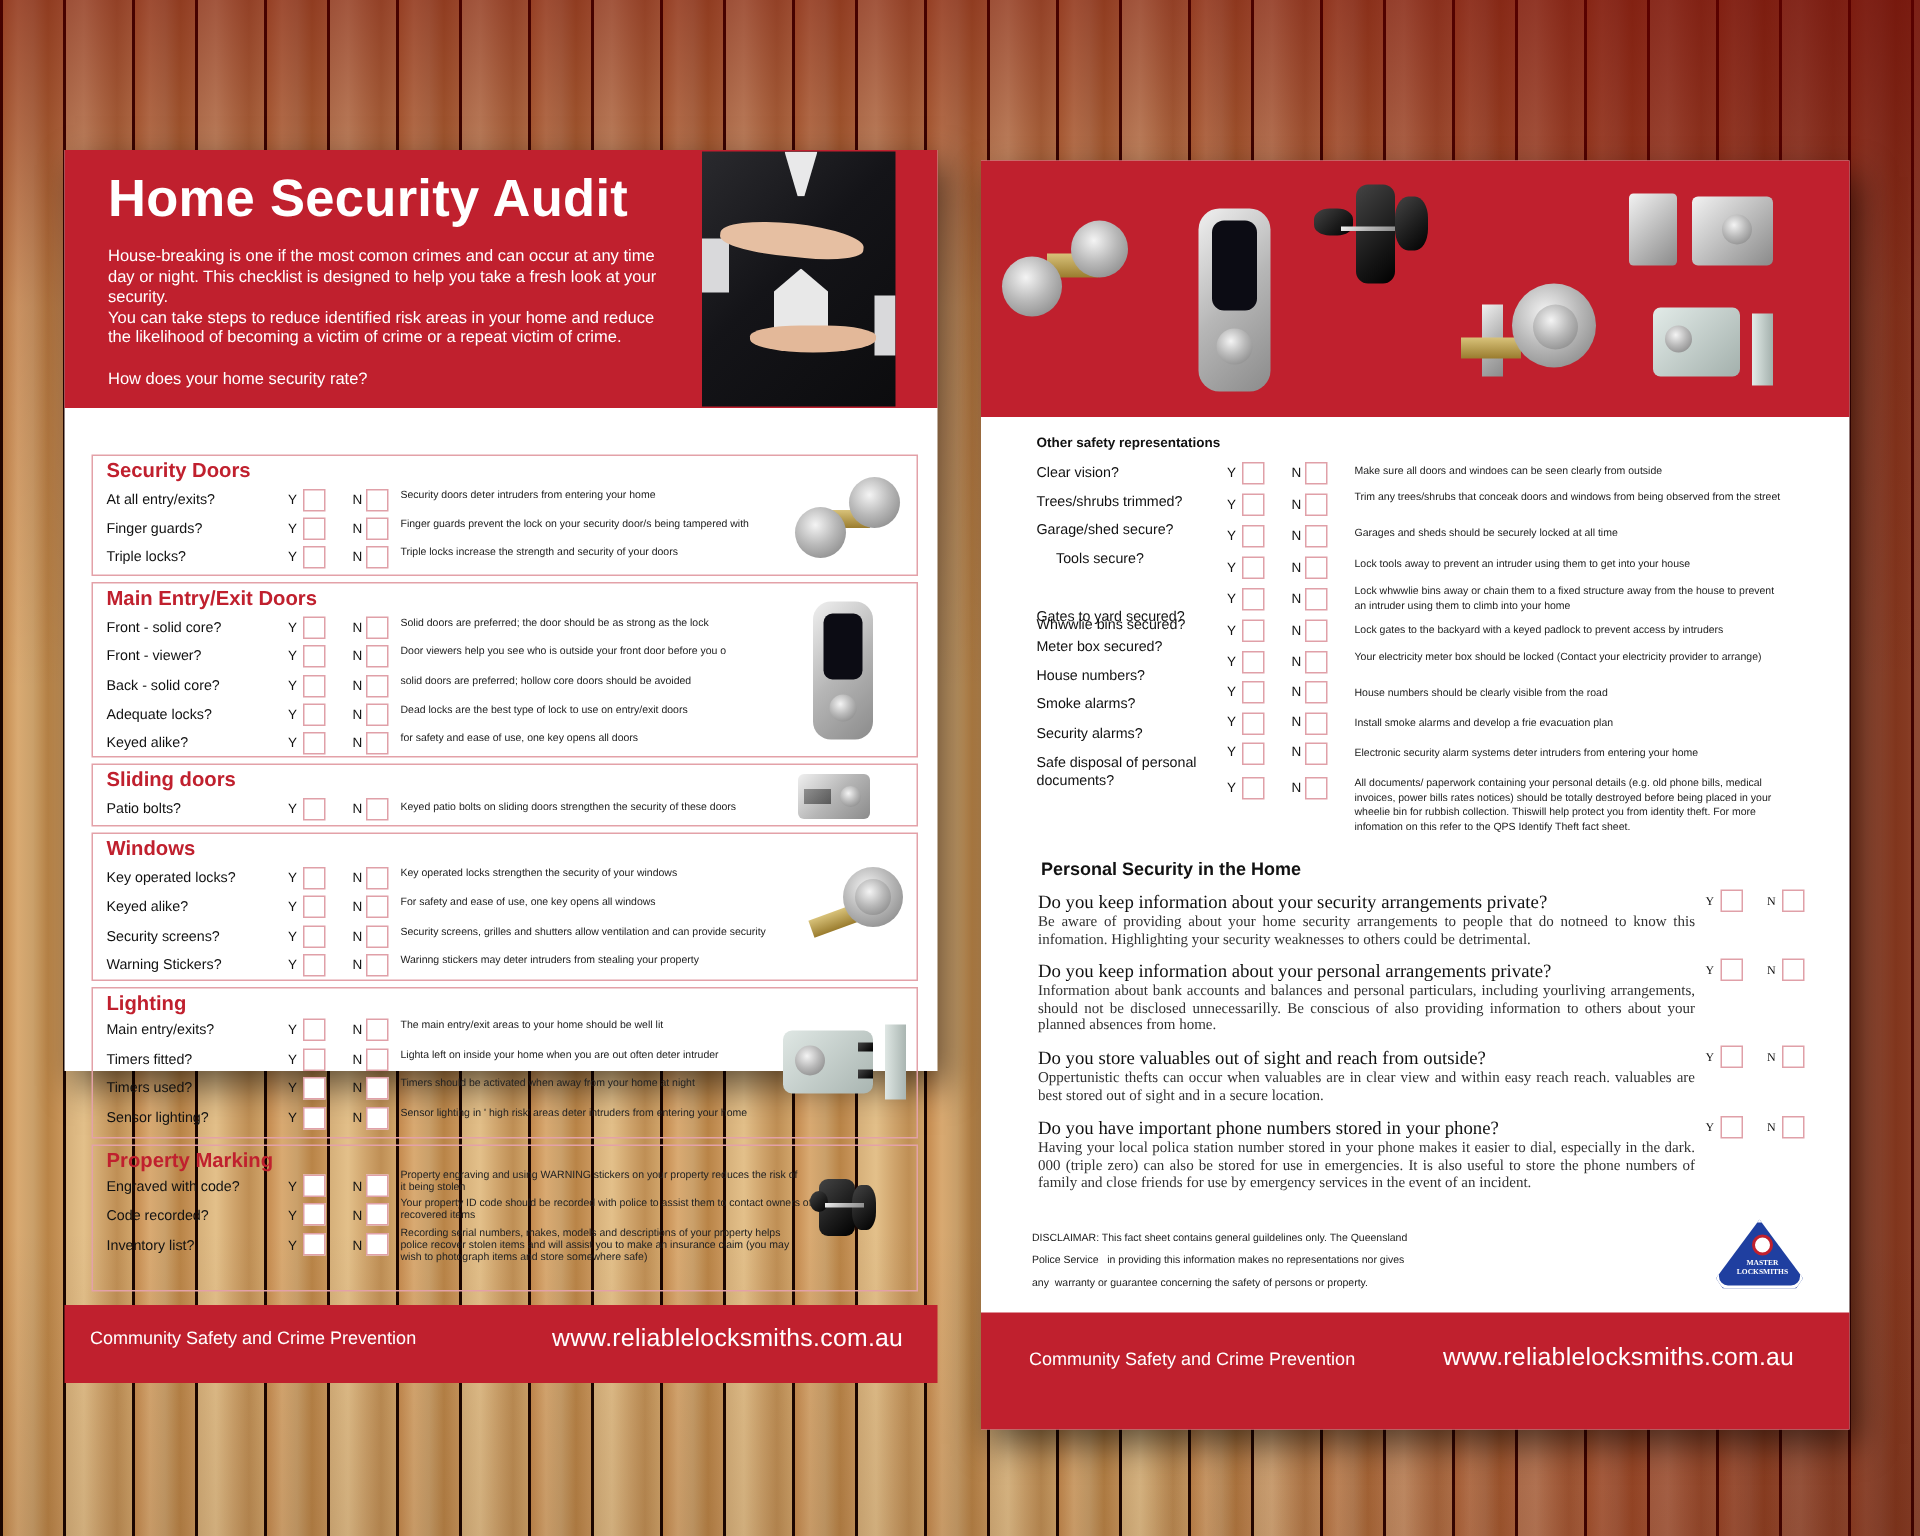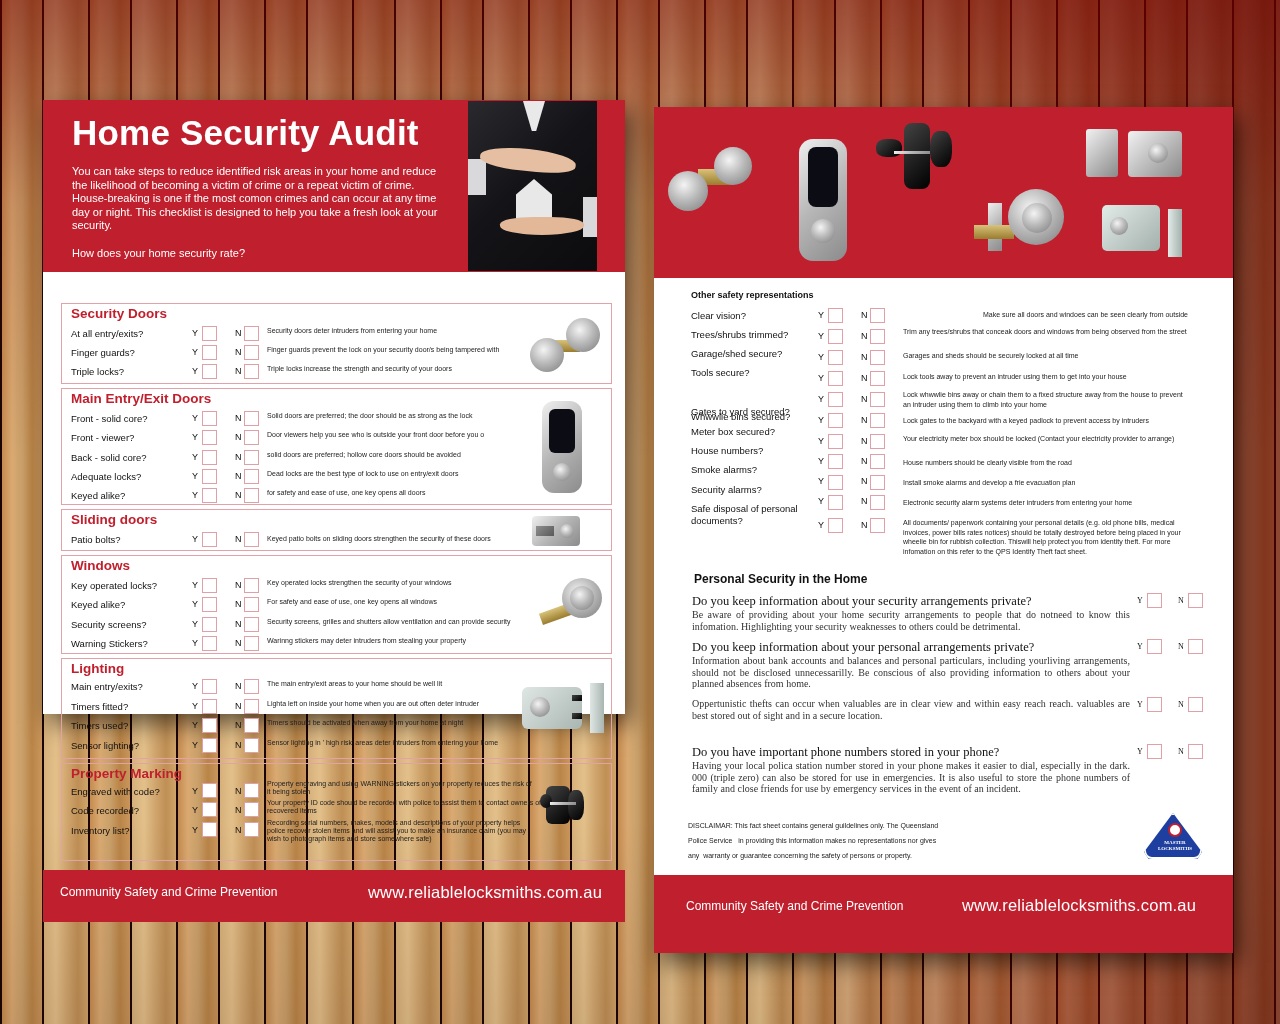--- a/index.html
+++ b/index.html
@@ -113,22 +113,22 @@
   .badge .ring { position:absolute; left: 22px; top: 8px; width: 14px; height: 14px; border-radius: 50%; background:#fff; border: 2px solid #c0202e; }
   .badge .txt { position:absolute; left: 6px; top: 25px; width: 46px; text-align:center; color:#fff; font-size: 5px; font-weight:bold; line-height: 6px; font-family: "Liberation Serif", serif; }
 </style>
 </head>
 <body>
 
 <div class="page" id="page-left">
   <div class="hdr-left red">
     <div class="hdr-title">Home Security Audit</div>
     <div class="hdr-intro">
+      <p>House-breaking is one if the most comon crimes and can occur at any time day or night. This checklist is designed to help you take a fresh look at your security.</p>
       <p>You can take steps to reduce identified risk areas in your home and reduce the likelihood of becoming a victim of crime or a repeat victim of crime.</p>
-      <p>House-breaking is one if the most comon crimes and can occur at any time day or night. This checklist is designed to help you take a fresh look at your security.</p>
     </div>
     <div class="hdr-rate">How does your home security rate?</div>
     <div class="hdr-photo">
       <div class="shirt"></div>
       <div class="cuff-l"></div>
       <div class="cuff-r"></div>
       <div class="hand-top"></div>
       <div class="house"></div>
       <div class="hand-bot"></div>
     </div>
@@ -389,21 +389,21 @@
     </div>
     <div class="lockimg" style="left:448px;top:98px;width:84px;height:56px;">
       <div class="silver" style="left:0;top:0;width:58px;height:46px;border-radius:5px;background:linear-gradient(135deg,#e2ebe8,#a3b0ac);"></div>
       <div class="knob" style="left:8px;top:12px;width:18px;height:18px;"></div>
       <div class="silver" style="left:66px;top:4px;width:14px;height:48px;background:linear-gradient(90deg,#e2ebe8,#a3b0ac);"></div>
     </div>
   </div>
 
   <div class="osc-title">Other safety representations</div>
 
-  <div class="orow" style="top:201px;text-align:right;">
+  <div class="orow" style="top:201px;">
     <span class="lbl" style="top:2px;">Clear vision?</span>
     <span class="y" style="top:2px;">Y</span>
       <span class="cb cbY" style="top:0;"></span>
     <span class="n" style="top:2px;">N</span>
       <span class="cb cbN" style="top:0;"></span>
     <span class="desc" style="top:2px;">Make sure all doors and windoes can be seen clearly from outside</span>
   </div>
   <div class="orow" style="top:221px;">
     <span class="lbl" style="top:1px;">Trees/shrubs trimmed?</span>
     <span class="y" style="top:3px;">Y</span>
@@ -414,21 +414,21 @@
   </div>
   <div class="orow" style="top:241px;">
     <span class="lbl" style="top:0;">Garage/shed secure?</span>
     <span class="y" style="top:4px;">Y</span>
       <span class="cb cbY" style="top:2px;"></span>
     <span class="n" style="top:4px;">N</span>
       <span class="cb cbN" style="top:2px;"></span>
     <span class="desc" style="top:3px;">Garages and sheds should be securely locked at all time</span>
   </div>
   <div class="orow" style="top:260px;">
-    <span class="lbl" style="top:0;">Tools secure?</span>
+    <span class="lbl" style="top:0;margin-left:13px;">Tools secure?</span>
     <span class="y" style="top:6px;">Y</span>
       <span class="cb cbY" style="top:4px;"></span>
     <span class="n" style="top:6px;">N</span>
       <span class="cb cbN" style="top:4px;"></span>
     <span class="desc" style="top:5px;">Lock tools away to prevent an intruder using them to get into your house</span>
   </div>
   <div class="orow" style="top:280px;">
     <span class="lbl" style="top:0;margin-top:24px;">Whwwlie bins secured?</span>
     <span class="y" style="top:7px;">Y</span>
       <span class="cb cbY" style="top:5px;"></span>
@@ -497,20 +497,21 @@
   </div>
   <div class="pq" style="top:533px;">
     <div class="q">Do you keep information about your personal arrangements private?</div>
     <div class="a">Information about bank accounts and balances and personal particulars, including yourliving arrangements, should not be disclosed unnecessarilly. Be conscious of also providing information to others about your planned absences from home.</div>
     <span class="y">Y</span>
       <span class="cb cbY"></span>
     <span class="n">N</span>
       <span class="cb cbN"></span>
   </div>
   <div class="pq" style="top:591px;">
+    <div class="q">Do you store valuables out of sight and reach from outside?</div>
     <div class="a">Oppertunistic thefts can occur when valuables are in clear view and within easy reach reach. valuables are best stored out of sight and in a secure location.</div>
     <span class="y">Y</span>
       <span class="cb cbY"></span>
     <span class="n">N</span>
       <span class="cb cbN"></span>
   </div>
   <div class="pq" style="top:638px;">
     <div class="q">Do you have important phone numbers stored in your phone?</div>
     <div class="a">Having your local polica station number stored in your phone makes it easier to dial, especially in the dark. 000 (triple zero) can also be stored for use in emergencies. It is also useful to store the phone numbers of family and close friends for use by emergency services in the event of an incident.</div>
     <span class="y">Y</span>

